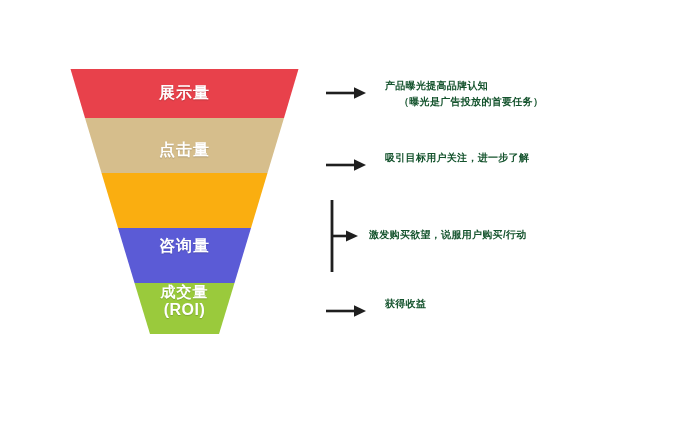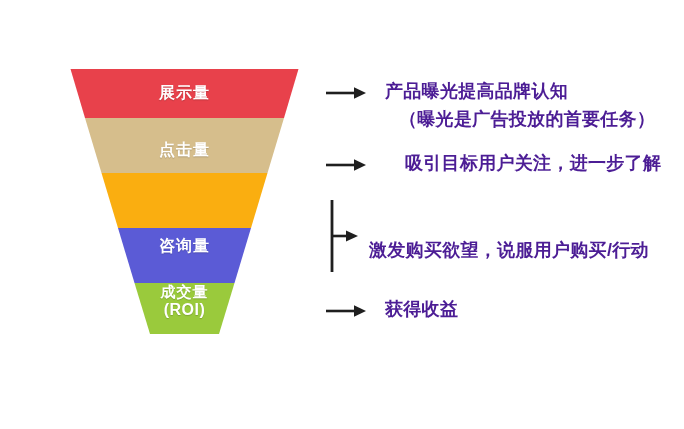--- a/index.html
+++ b/index.html
@@ -63,46 +63,46 @@
   .fl-3 { top: 175px; }
   .fl-4 { top: 222px; font-size: 15px; }
 
   
   .annotation {
     position: absolute;
     display: flex;
     align-items: flex-start;
   }
   .ann-text {
-    color: #4c1d95;
+    color: #14532d;
     font-weight: bold;
-    font-size: 18px;
+    font-size: 10px;
     line-height: 1.55;
     white-space: nowrap;
     letter-spacing: 0.3px;
   }
   .ann-text .line2 {
     display: block;
     padding-left: 14px;
   }
 
   .arrow-icon {
     display: block;
   }
 
   .ann-1 { left: 313px; top: 78px; }
   .ann-1 .arrow-icon { margin-top: 7px; }
   .ann-1 .ann-text { margin-left: 18px; }
 
-  .ann-2 { left: 313px; top: 150px; gap: 20px; }
+  .ann-2 { left: 313px; top: 150px; }
   .ann-2 .arrow-icon { margin-top: 7px; }
   .ann-2 .ann-text { margin-left: 18px; }
 
   .ann-3 { left: 317px; top: 198px; }
-  .ann-3 .ann-text { margin-left: 10px; margin-top: 39px; }
+  .ann-3 .ann-text { margin-left: 10px; margin-top: 29px; }
 
   .ann-4 { left: 313px; top: 296px; text-align: center; }
   .ann-4 .arrow-icon { margin-top: 7px; }
   .ann-4 .ann-text { margin-left: 18px; }
 </style>
 </head>
 <body>
 
 <div id="diagram-root">
 

